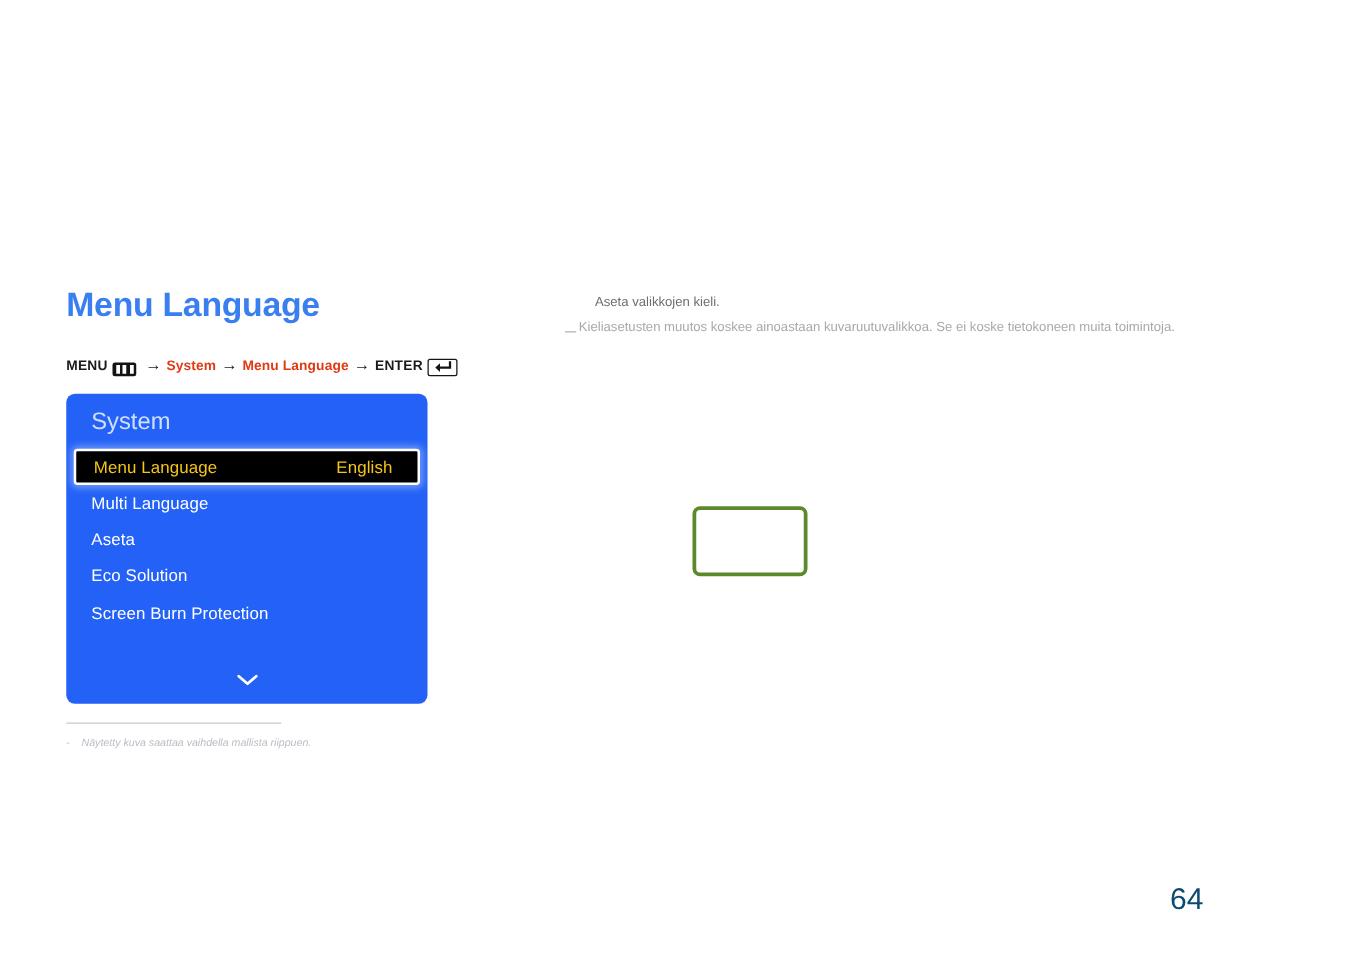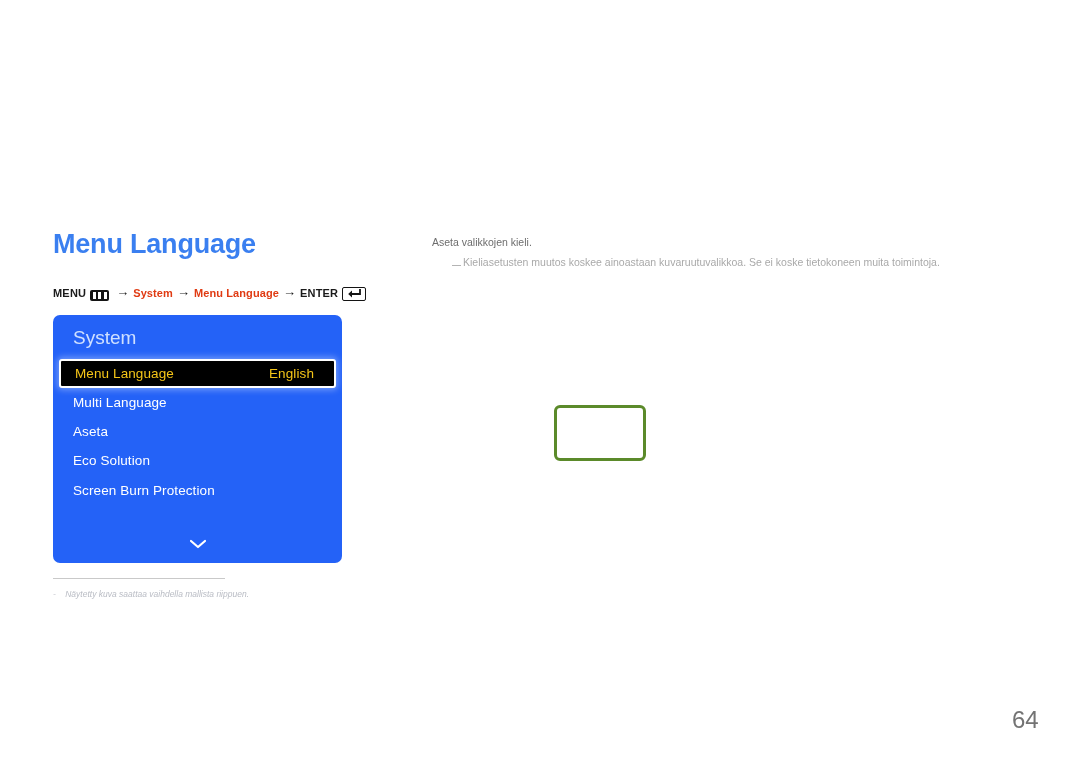--- a/index.html
+++ b/index.html
@@ -172,21 +172,21 @@
     color: #b9bcc4;
     line-height: 13px;
     white-space: nowrap;
     font-style: italic;
   }
   #footnote .bullet { margin-right: 7px; }
 
   
   #desc-main {
     position: absolute;
-    left: 432px;
+    left: 476px;
     top: 235px;
     font-size: 10.5px;
     color: #6d6d6d;
     line-height: 15px;
     white-space: nowrap;
   }
   #desc-note {
     position: absolute;
     left: 452px;
     top: 255px;
@@ -215,24 +215,24 @@
     height: 56px;
     border: 3px solid #5b8a2a;
     border-radius: 6px;
     background: #ffffff;
     box-sizing: border-box;
   }
 
   
   #page-number {
     position: absolute;
-    left: 1012px;
+    left: 936px;
     top: 705px;
     font-size: 24px;
-    color: #737373;
+    color: #0c4a6e;
     line-height: 30px;
   }
 </style>
 </head>
 <body>
 
 <div id="page-title">Menu Language</div>
 
 <div id="breadcrumb">
   <span class="bc-text-dark">MENU</span>

